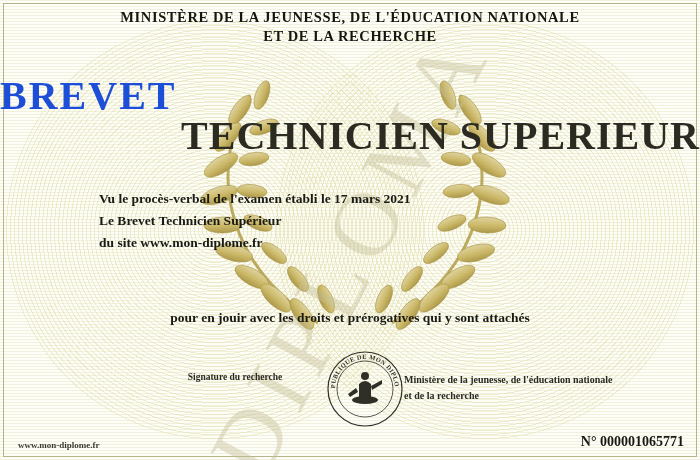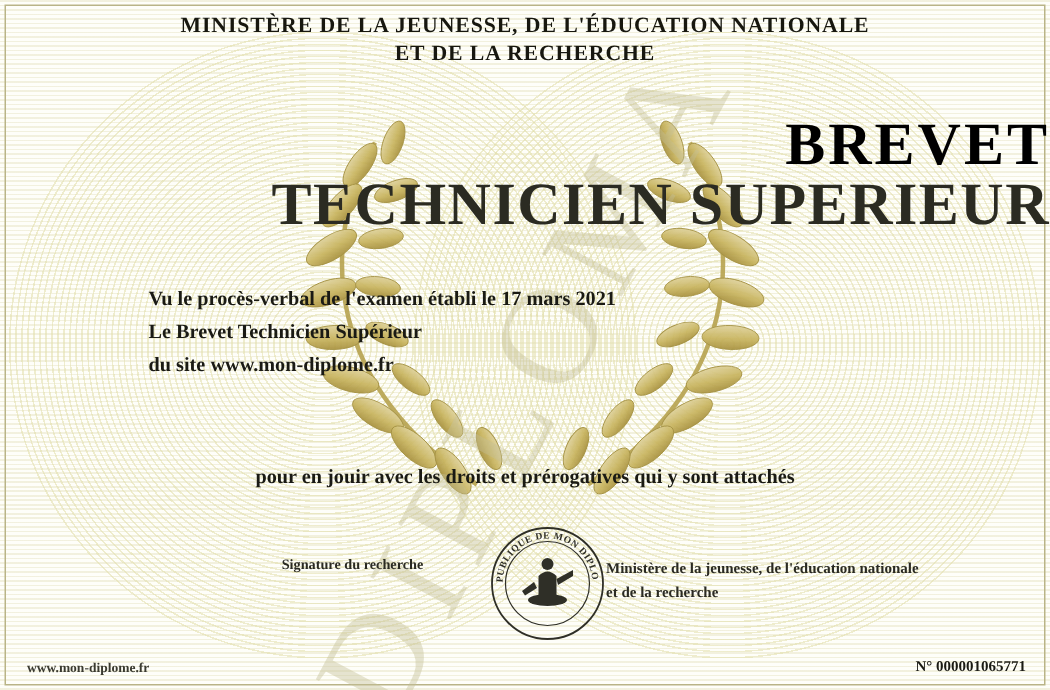--- a/index.html
+++ b/index.html
@@ -110,24 +110,24 @@
     font-variant: small-caps;
     text-transform: uppercase;
   }
   .ministry .line2 { display: block; }
 
   .title1 {
     position: absolute;
     top: 72px;
     left: 0;
     right: 0;
-    text-align: right;
+    text-align: left;
     font-size: 40px;
     letter-spacing: 2px;
-    color: #000000;
+    color: #1d4ed8;
   }
   .title2 {
     position: absolute;
     top: 112px;
     left: 0;
     right: 0;
     text-align: right;
     font-size: 40px;
     letter-spacing: 1px;
     color: #2b2b22;
@@ -188,21 +188,21 @@
     position: absolute;
     left: 18px;
     bottom: 10px;
     font-size: 9px;
     color: #3a3a30;
   }
   .footer-right {
     position: absolute;
     right: 16px;
     bottom: 10px;
-    font-size: 10px;
+    font-size: 14px;
     color: #1a1a14;
   }
 </style>
 </head>
 <body>
 
 <div id="certificate">
 
   <div class="bg-layer">
     <div class="hatch"></div>

